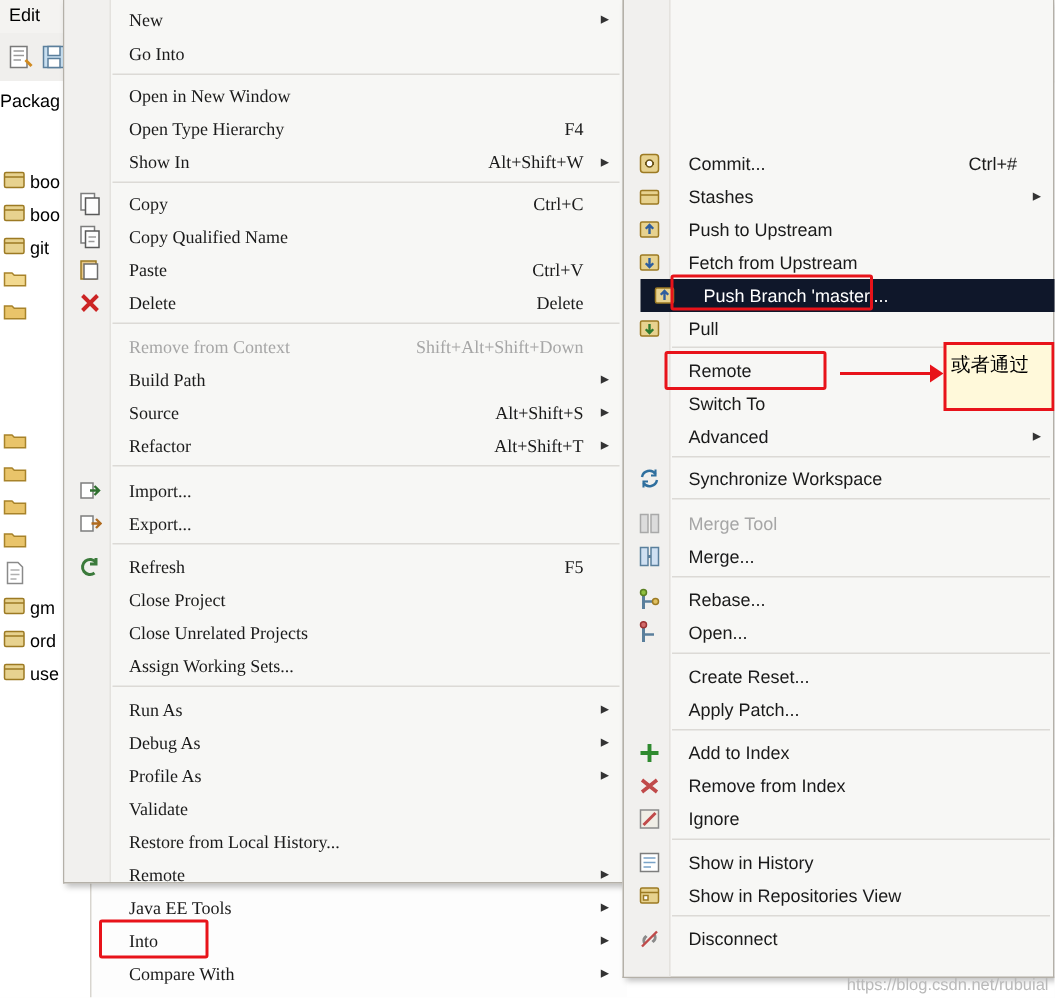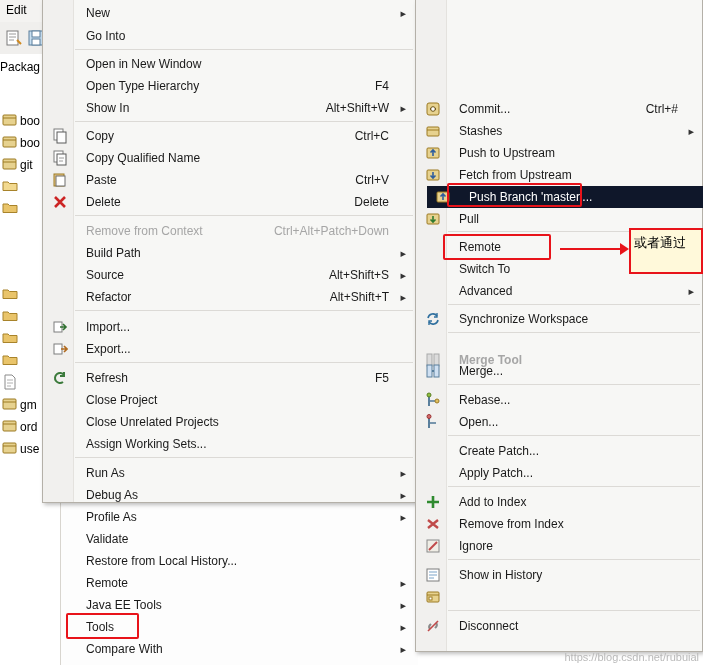--- a/index.html
+++ b/index.html
@@ -16,24 +16,25 @@
   .toolbar{position:absolute;left:0;top:22px;width:703px;height:32px;background:#f0efed;border-bottom:1px solid #d8d5cf;}
   .tb-ico{position:absolute;top:28px;width:20px;height:20px;}
   .left-panel{position:absolute;left:0;top:54px;width:60px;height:611px;background:#ffffff;border-right:1px solid #d8d5cf;}
   .pkg-header{position:absolute;left:0;top:60px;width:60px;height:18px;font-size:12px;color:#000;}
   .tree-row{position:absolute;left:2px;font-size:12px;color:#000;white-space:nowrap;}
   .editor-area{position:absolute;left:418px;top:54px;width:285px;height:611px;background:#ffffff;}
   .editor-tab{position:absolute;left:418px;top:60px;font-size:14px;color:#000;font-weight:bold;}
 
   
   #menu1{
-    position:absolute;left:42px;top:0;width:374px;height:503px;
+    position:absolute;left:42px;top:0;width:374px;height:589px;
     background:#f7f7f5;border:1px solid #b4b0a8;border-top:none;
     box-shadow:2px 2px 4px rgba(0,0,0,.25);
     box-sizing:border-box;
+    font-family:Liberation Serif, serif;
   }
   #menu1 .gutter{position:absolute;left:0;top:0;width:30px;height:100%;background:#f1f0ee;border-right:1px solid #e4e2de;}
   .m-item{position:absolute;left:1px;width:371px;height:22px;box-sizing:border-box;}
   .m-item .lbl{position:absolute;left:42px;top:4px;font-size:12px;color:#1a1a1a;white-space:nowrap;}
   .m-item .lbl.dis{color:#a6a6a6;}
   .m-item .acc{position:absolute;right:26px;top:4px;font-size:12px;color:#1a1a1a;white-space:nowrap;}
   .m-item .acc.dis{color:#a6a6a6;}
   .m-item .arr{position:absolute;right:9px;top:5px;font-size:11px;color:#333;line-height:12px;}
   .m-item .ico{position:absolute;left:8px;top:3px;width:16px;height:16px;}
   .m-sep{position:absolute;left:32px;width:338px;height:1px;background:#dcdad6;}
@@ -286,21 +287,21 @@
           <svg width="16" height="16" viewBox="0 0 16 16">
             <path d="M3 3l10 10M13 3L3 13" stroke="#cc2424" stroke-width="2.6"></path>
           </svg>
         </span>
         <span class="lbl">Delete</span>
         <span class="acc">Delete</span>
       </div>
       <div class="m-sep" style="top: 215px;"></div>
       <div class="m-item" style="top: 220px;">
         <span class="lbl dis">Remove from Context</span>
-        <span class="acc dis">Ctrl+Alt+Patch+Down</span>
+        <span class="acc dis">Shift+Alt+Shift+Down</span>
       </div>
       <div class="m-item" style="top: 242px;">
         <span class="lbl">Build Path</span>
         <span class="arr">▸</span>
       </div>
       <div class="m-item" style="top: 264px;">
         <span class="lbl">Source</span>
         <span class="acc">Alt+Shift+S</span>
         <span class="arr">▸</span>
       </div>
@@ -369,21 +370,21 @@
       </div>
       <div class="m-item" style="top: 572px;">
         <span class="lbl">Remote</span>
         <span class="arr">▸</span>
       </div>
       <div class="m-item" style="top: 594px;">
         <span class="lbl">Java EE Tools</span>
         <span class="arr">▸</span>
       </div>
       <div class="m-item" style="top: 616px;">
-        <span class="lbl">Tools</span>
+        <span class="lbl">Into</span>
         <span class="arr">▸</span>
       </div>
       <div class="m-item" style="top: 638px;">
         <span class="lbl">Compare With</span>
         <span class="arr">▸</span>
       </div>
     </div>
 </div>
 
 <div id="menu2">
@@ -464,21 +465,21 @@
         <span class="ico">
           <svg width="16" height="16" viewBox="0 0 16 16">
             <path d="M3 7a5 5 0 019-2" stroke="#2f6f9e" fill="none" stroke-width="1.6"></path>
             <path d="M13 9a5 5 0 01-9 2" stroke="#2f6f9e" fill="none" stroke-width="1.6"></path>
             <path d="M12 2v4h-3M4 14v-4h3" stroke="#2f6f9e" fill="none" stroke-width="1.4"></path>
           </svg>
         </span>
         <span class="lbl">Synchronize Workspace</span>
       </div>
       <div class="n-sep" style="top: 332px;"></div>
-      <div class="n-item" style="top: 349px; font-weight: bold;">
+      <div class="n-item" style="top: 338px;">
         <span class="ico">
           <svg width="16" height="16" viewBox="0 0 16 16">
             <rect x="2" y="2" width="5" height="12" fill="#dcdcdc" stroke="#a9a9a9"></rect>
             <rect x="9" y="2" width="5" height="12" fill="#dcdcdc" stroke="#a9a9a9"></rect>
           </svg>
         </span>
         <span class="lbl dis">Merge Tool</span>
       </div>
       <div class="n-item" style="top: 360px;">
         <span class="ico">
@@ -507,21 +508,21 @@
           <svg width="16" height="16" viewBox="0 0 16 16">
             <path d="M4 14V3" stroke="#5a7f9c" stroke-width="2"></path>
             <circle cx="4" cy="2.5" r="2" fill="#d26b6b" stroke="#9c3333"></circle>
             <path d="M4 9h7" stroke="#5a7f9c" stroke-width="1.6"></path>
           </svg>
         </span>
         <span class="lbl">Open...</span>
       </div>
       <div class="n-sep" style="top: 435px;"></div>
       <div class="n-item" style="top: 440px;">
-        <span class="lbl">Create Patch...</span>
+        <span class="lbl">Create Reset...</span>
       </div>
       <div class="n-item" style="top: 462px;">
         <span class="lbl">Apply Patch...</span>
       </div>
       <div class="n-sep" style="top: 486px;"></div>
       <div class="n-item" style="top: 491px;">
         <span class="ico">
           <svg width="16" height="16" viewBox="0 0 16 16">
             <path d="M8 2v12M2 8h12" stroke="#2f8a2f" stroke-width="2.6"></path>
           </svg>
@@ -556,20 +557,21 @@
         <span class="lbl">Show in History</span>
       </div>
       <div class="n-item" style="top: 586px;">
         <span class="ico">
           <svg width="16" height="16" viewBox="0 0 16 16">
             <rect x="2" y="3" width="12" height="10" rx="1" fill="#e7d28f" stroke="#9c7a23"></rect>
             <path d="M2 6h12" stroke="#9c7a23"></path>
             <rect x="4" y="8" width="3" height="3" fill="#fff" stroke="#9c7a23"></rect>
           </svg>
         </span>
+        <span class="lbl">Show in Repositories View</span>
       </div>
       <div class="n-sep" style="top: 610px;"></div>
       <div class="n-item" style="top: 615px;">
         <span class="ico">
           <svg width="16" height="16" viewBox="0 0 16 16">
             <path d="M5 11a3 3 0 010-4l1-1" stroke="#8a8a8a" fill="none" stroke-width="2"></path>
             <path d="M11 5a3 3 0 010 4l-1 1" stroke="#8a8a8a" fill="none" stroke-width="2"></path>
             <path d="M3 13L13 3" stroke="#c04a4a" stroke-width="1.6"></path>
           </svg>
         </span>

